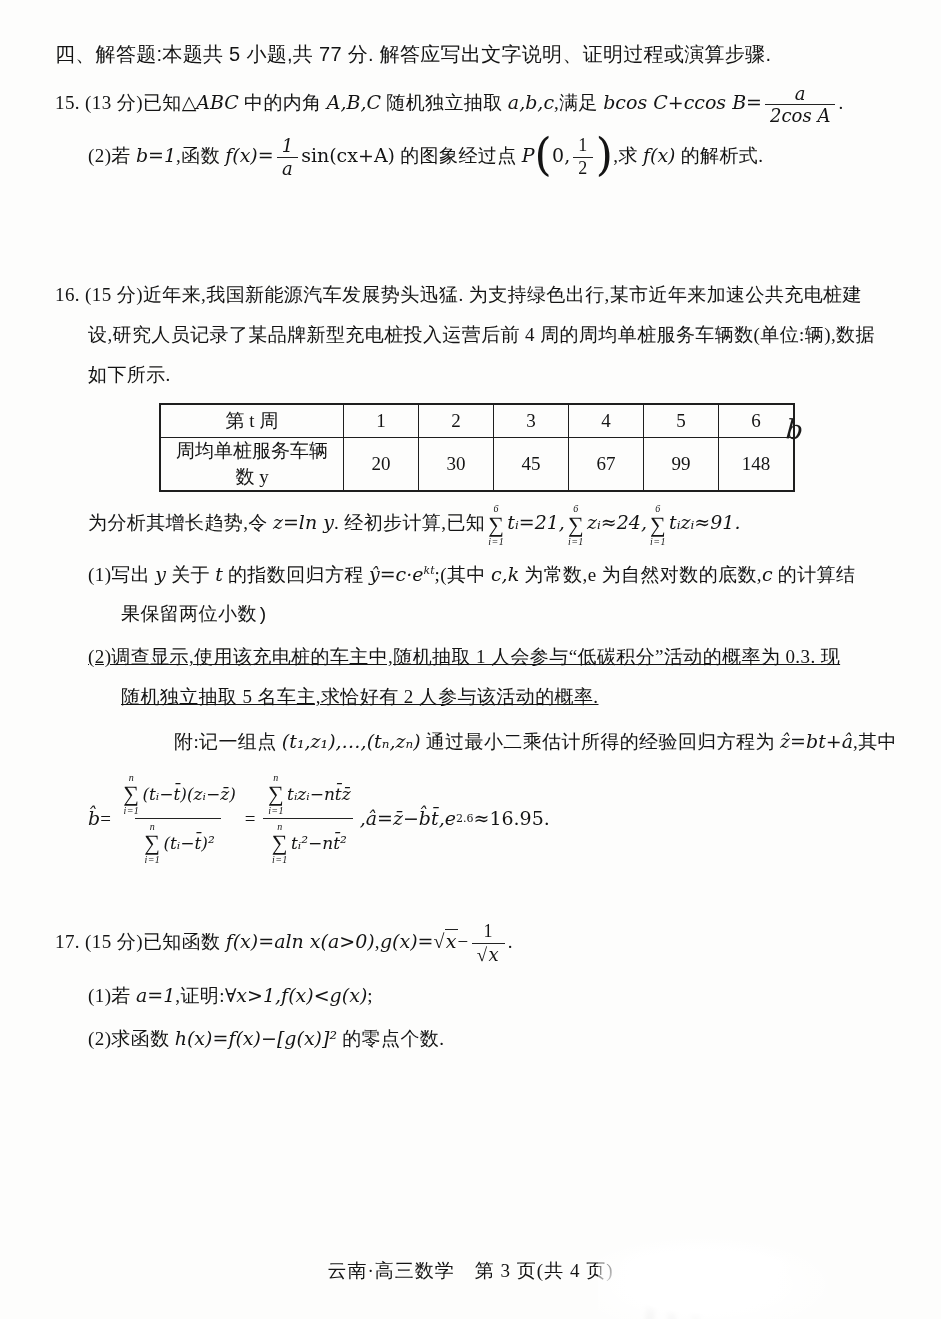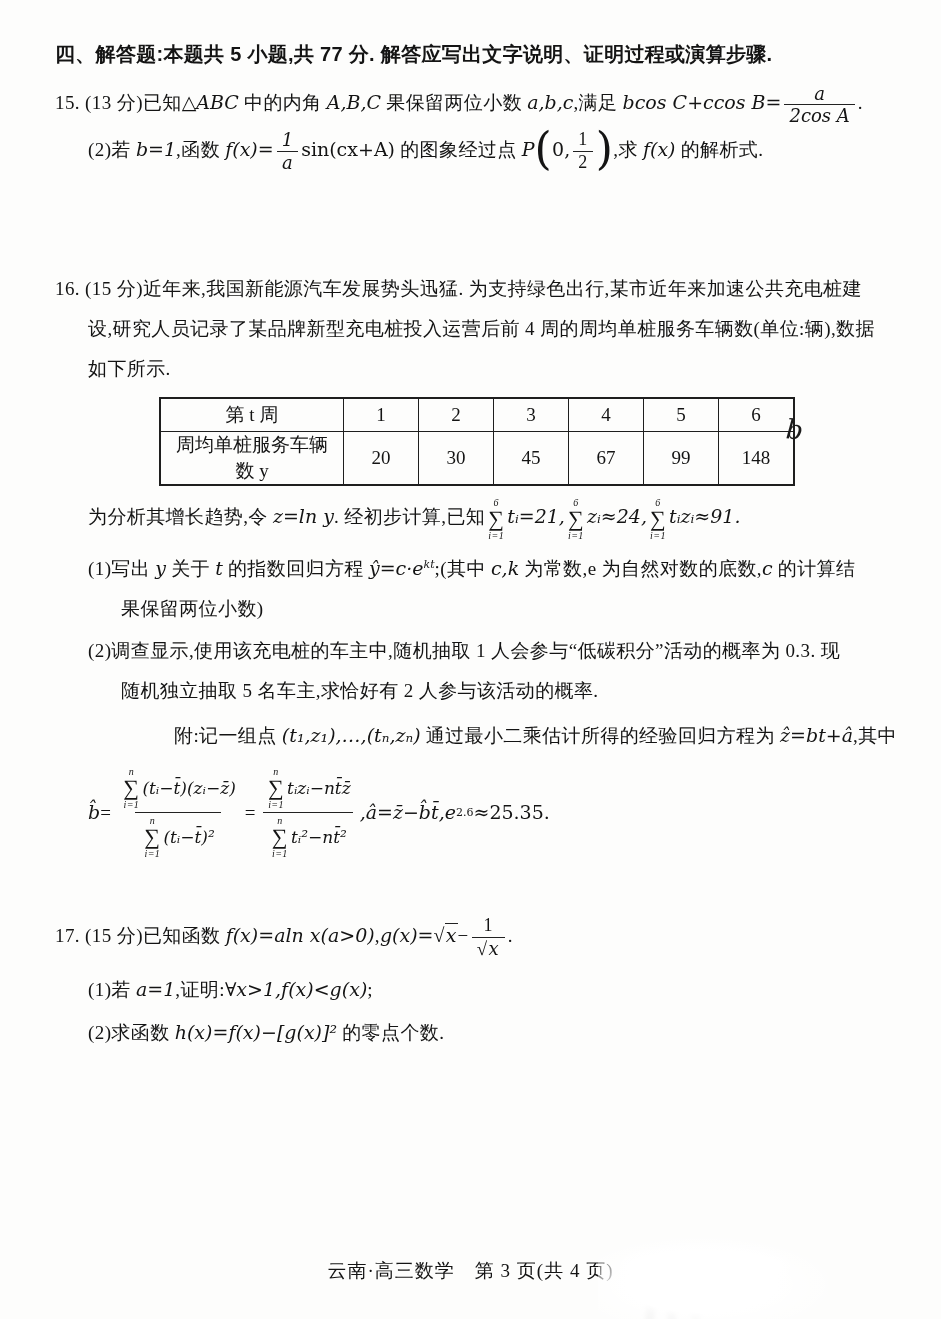--- a/index.html
+++ b/index.html
@@ -5,21 +5,21 @@
   html,body{margin:0;padding:0;}
   body{
     width:941px;height:1319px;
     background:#fdfdfc;
     font-family:"Liberation Serif","DejaVu Serif",serif;
     color:#141414;
     position:relative;
     overflow:hidden;
   }
   .page{padding:40px 44px 0 55px;position:relative;}
-  .header{font-size:20px;line-height:28px;letter-spacing:0.3px;font-weight:bold;font-family:"Liberation Sans","DejaVu Sans",sans-serif;}
+  .header{font-size:20px;line-height:28px;letter-spacing:0.3px;font-weight:normal;font-family:"Liberation Sans","DejaVu Sans",sans-serif;}
   .line{font-size:19px;line-height:40px;letter-spacing:0.4px;}
   .math{font-family:"DejaVu Serif",serif;font-style:italic;letter-spacing:0;}
   .rm{font-style:normal;}
   .indent{margin-left:33px;}
   
   .frac{display:inline-flex;flex-direction:column;align-items:center;vertical-align:middle;margin:0 3px;line-height:1.2;font-size:18px;}
   .frac .num{padding:0 5px;}
   .frac .den{border-top:1.4px solid #222;padding:0 5px;}
   
   .frac .row{display:inline-flex;align-items:center;padding:2px 6px;}
@@ -59,26 +59,26 @@
 </head>
 <body>
 
 <div class="page">
 
   <div class="header">四、解答题:本题共 5 小题,共 77 分. 解答应写出文字说明、证明过程或演算步骤.</div>
 
   <div class="prob" style="margin-top:14px;">
     <div class="line">
       <span>15.</span>
-      <span>(13 分)已知</span><span class="math">△ABC</span><span> 中的内角 </span><span class="math">A,B,C</span><span> 果保留两位小数 </span><span class="math">a,b,c</span><span>,满足 </span><span class="math">bcos C+ccos B=</span><span class="frac">
+      <span>(13 分)已知</span><span class="math">△ABC</span><span> 中的内角 </span><span class="math">A,B,C</span><span> 随机独立抽取 </span><span class="math">a,b,c</span><span>,满足 </span><span class="math">bcos C+ccos B=</span><span class="frac">
           <span class="num math">a</span>
           <span class="den math">2cos A</span>
         </span><span>.</span>
     </div>
-    <div class="line indent" style="margin-top:2px;">
+    <div class="line indent" style="margin-top:8px;">
       <span>(2)若 </span><span class="math">b=1</span><span>,函数 </span><span class="math">f(x)=</span><span class="frac">
           <span class="num math">1</span>
           <span class="den math">a</span>
         </span><span class="math rm">sin(cx+A)</span><span> 的图象经过点 </span><span class="math">P</span><span class="bigparen">(</span><span class="math rm">0,</span><span class="frac">
           <span class="num">1</span>
           <span class="den">2</span>
         </span><span class="bigparen">)</span><span>,求 </span><span class="math">f(x)</span><span> 的解析式.</span>
     </div>
   </div>
 
@@ -128,24 +128,24 @@
           <span class="lim">i=1</span>
         </span><span class="math">zᵢ≈24,</span><span class="sum">
           <span class="lim rm">6</span>
           <span class="sigma">∑</span>
           <span class="lim">i=1</span>
         </span><span class="math">tᵢzᵢ≈91.</span>
     </div>
 
     <div class="line indent" style="margin-top:4px;">
       <span>(1)写出 </span><span class="math">y</span><span> 关于 </span><span class="math">t</span><span> 的指数回归方程 </span><span class="math">ŷ=c·e</span><sup class="math">kt</sup><span>;(其中 </span><span class="math">c,k</span><span> 为常数,e 为自然对数的底数,</span><span class="math">c</span><span> 的计算结</span>
-      <span class="indent" style="display:block;">果保留两位小数)</span>
-    </div>
-
-    <div class="line indent" style="margin-top:2px;">
+      <span class="indent" style="display:block;font-family:Liberation Mono, monospace;">果保留两位小数)</span>
+    </div>
+
+    <div class="line indent" style="margin-top:2px;text-decoration:underline;">
       <span>(2)调查显示,使用该充电桩的车主中,随机抽取 1 人会参与“低碳积分”活动的概率为 0.3. 现</span>
       <span class="indent" style="display:block;">随机独立抽取 5 名车主,求恰好有 2 人参与该活动的概率.</span>
     </div>
 
     <div class="line indent" style="margin-top:4px;text-align:right;">
       <span>附:记一组点 </span><span class="math">(t₁,z₁),…,(tₙ,zₙ)</span><span> 通过最小二乘估计所得的经验回归方程为 </span><span class="math">ẑ=bt+â</span><span>,其中</span>
     </div>
 
     <div class="line indent formula" style="margin-top:8px;">
       <span class="math">b̂</span>
@@ -182,21 +182,21 @@
             <span class="sum">
               <span class="lim">n</span>
               <span class="sigma">∑</span>
               <span class="lim">i=1</span>
             </span>
             <span class="math">tᵢ²−nt̄²</span>
           </span>
         </span>
         <span class="math">,â=z̄−b̂t̄,e</span>
         <sup class="math rm">2.6</sup>
-        <span class="math rm">≈25.35.</span>
+        <span class="math rm">≈16.95.</span>
     </div>
   </div>
 
   <div class="prob gap-p17">
     <div class="line">
       <span>17.</span>
       <span>(15 分)已知函数 </span><span class="math">f(x)=aln x(a&gt;0)</span><span>,</span><span class="math">g(x)=</span><span class="sqrt"><span class="rad">√</span><span class="rbar math">x</span></span><span>−</span><span class="frac">
           <span class="num">1</span>
           <span class="den"><span class="sqrt"><span class="rad">√</span><span class="rbar math">x</span></span></span>
         </span><span>.</span>

